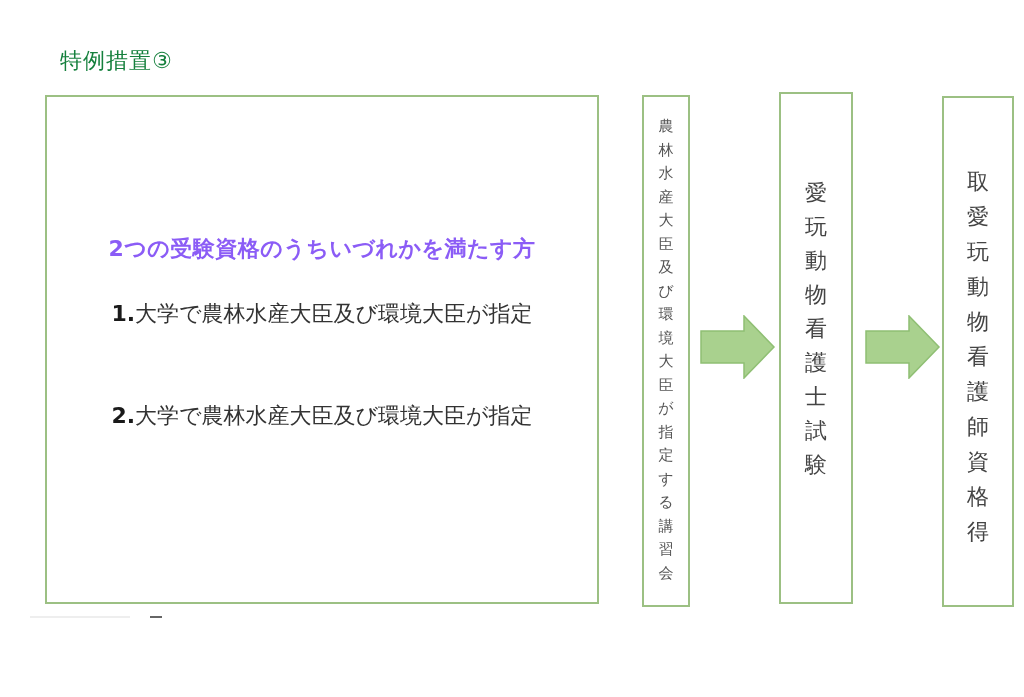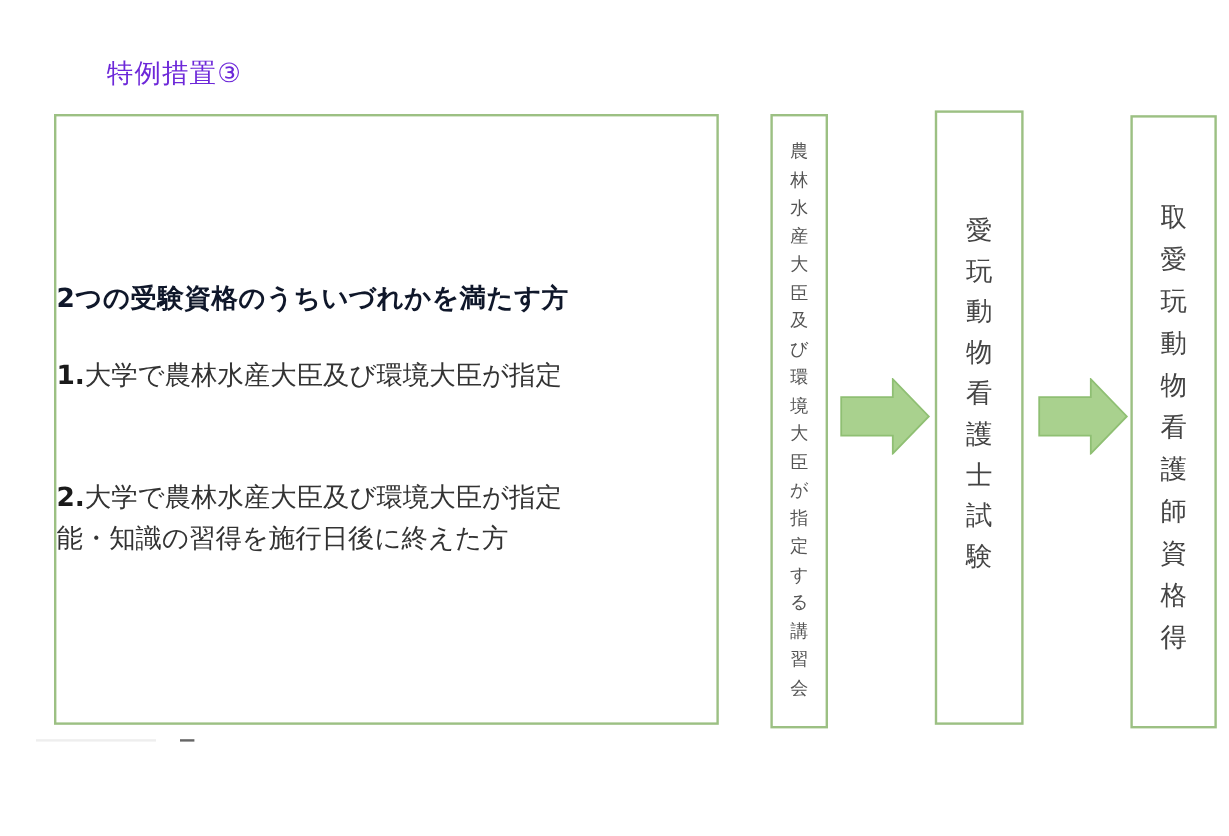--- a/index.html
+++ b/index.html
@@ -1,32 +1,32 @@
 <!DOCTYPE html>
 <html><head>
   <meta charset="utf-8">
   <style>
     html, body { margin: 0; padding: 0; }
     body {
       width: 1024px; height: 697px; background: #ffffff; position: relative; overflow: hidden;
       font-family: "DejaVu Sans", "Liberation Sans", sans-serif; color: #3a3a3a;
     }
     .title {
-      position: absolute; left: 60px; top: 46px; font-size: 22px; color: #6d28d9; letter-spacing: 1px; margin-left: 29px;
+      position: absolute; left: 60px; top: 46px; font-size: 22px; color: #15803d; letter-spacing: 1px;
     }
     .box {
       position: absolute; box-sizing: border-box; border: 2px solid #9cc083; background: #fff;
     }
     .main-box { left: 45px; top: 95px; width: 554px; height: 509px; }
     .main-heading {
-      position: absolute; left: 0; right: 0; top: 137px; 
-      font-size: 22px; font-weight: bold; color: #0f172a; letter-spacing: 0.5px;
+      position: absolute; left: 0; right: 0; top: 137px; text-align: center;
+      font-size: 22px; font-weight: bold; color: #8b5cf6; letter-spacing: 0.5px;
     }
     .item {
-      position: absolute; left: 0; right: 0; font-size: 22px; line-height: 34px; color: #333;
+      position: absolute; left: 0; right: 0; text-align: center; font-size: 22px; line-height: 34px; color: #333;
     }
     .item.i1 { top: 200px; }
     .item.i2 { top: 302px; }
     .item .num { font-weight: bold; color: #1a1a1a; }
     .vtext {
       position: absolute; left: 0; right: 0; display: flex; flex-direction: column; align-items: center;
     }
     .vtext span { display: block; text-align: center; }
     .course-box { left: 642px; top: 95px; width: 48px; height: 512px; }
     .course-box .vtext { top: 18px; font-size: 15px; line-height: 23.5px; color: #555; }
@@ -46,21 +46,20 @@
 
 <div class="title">特例措置③</div>
 
 <div class="box main-box">
   <div class="main-heading">2つの受験資格のうちいづれかを満たす方</div>
   <div class="item i1">
     <div><span class="num">1.</span><span>大学で農林水産大臣及び環境大臣が指定</span></div>
   </div>
   <div class="item i2">
     <div><span class="num">2.</span><span>大学で農林水産大臣及び環境大臣が指定</span></div>
-    <div>能・知識の習得を施行日後に終えた方</div>
   </div>
 </div>
 
 <div class="box course-box">
   <div class="vtext">
     <span>農</span>
     <span>林</span>
     <span>水</span>
     <span>産</span>
     <span>大</span>

